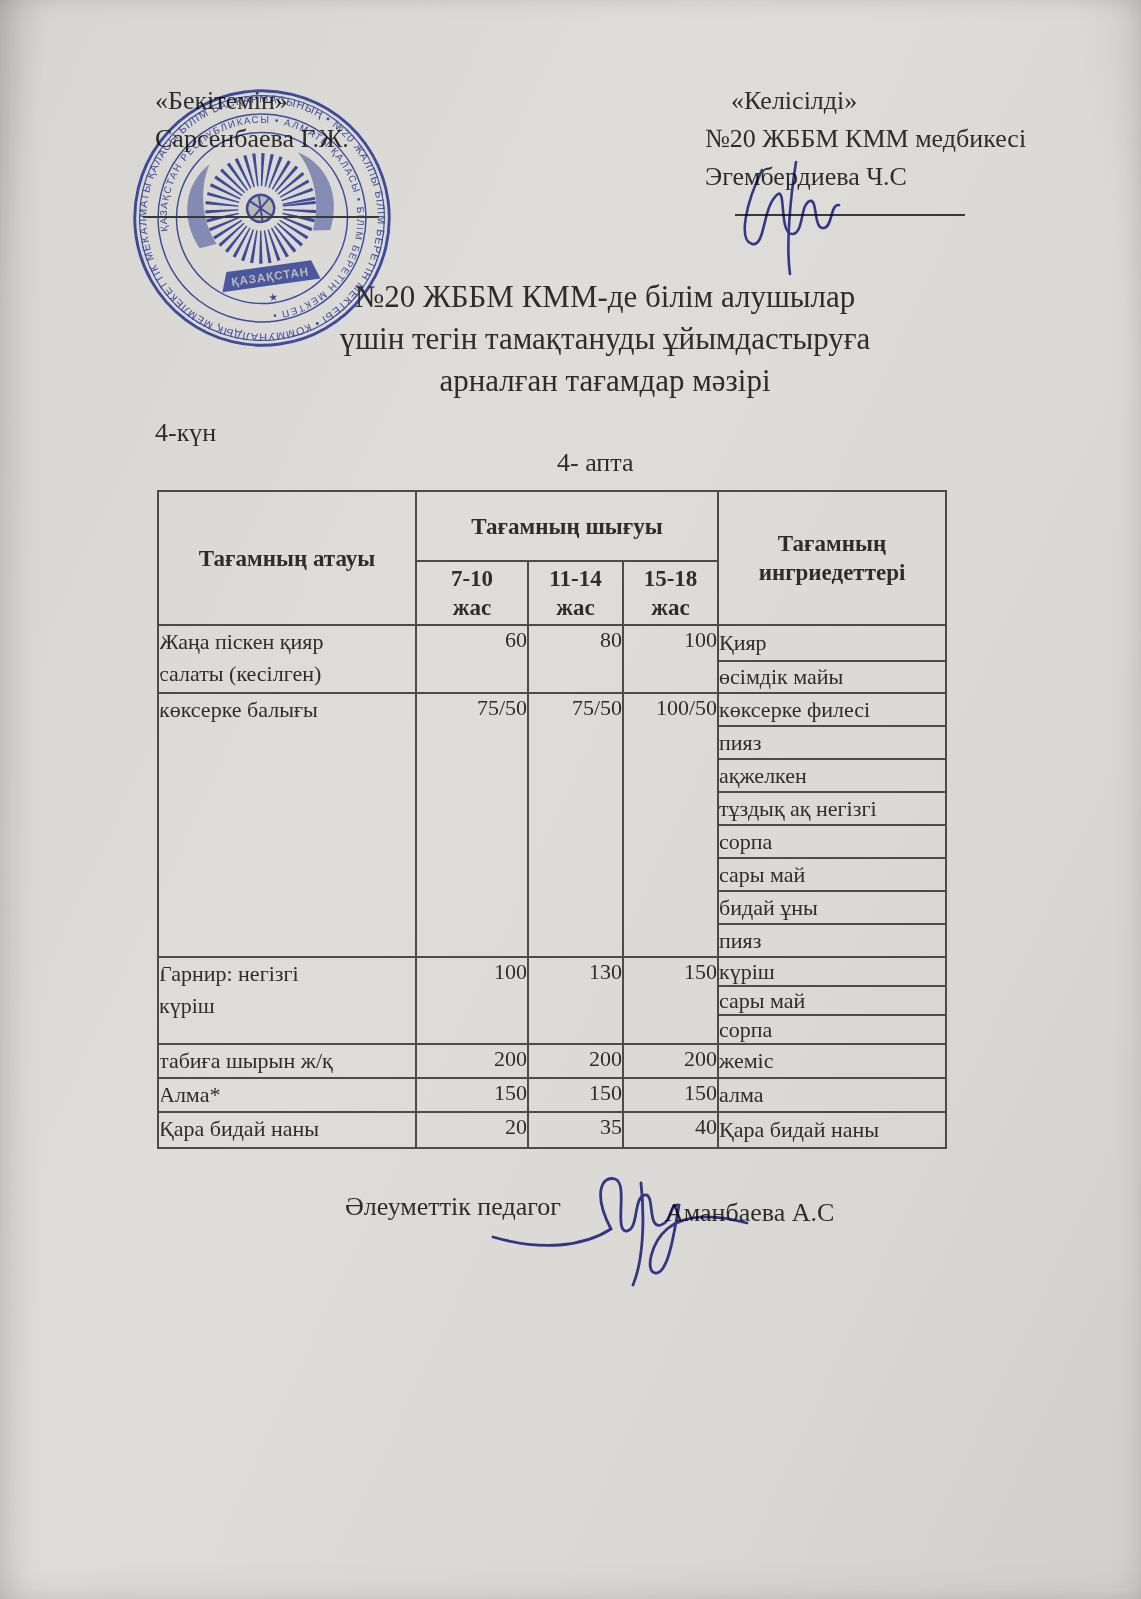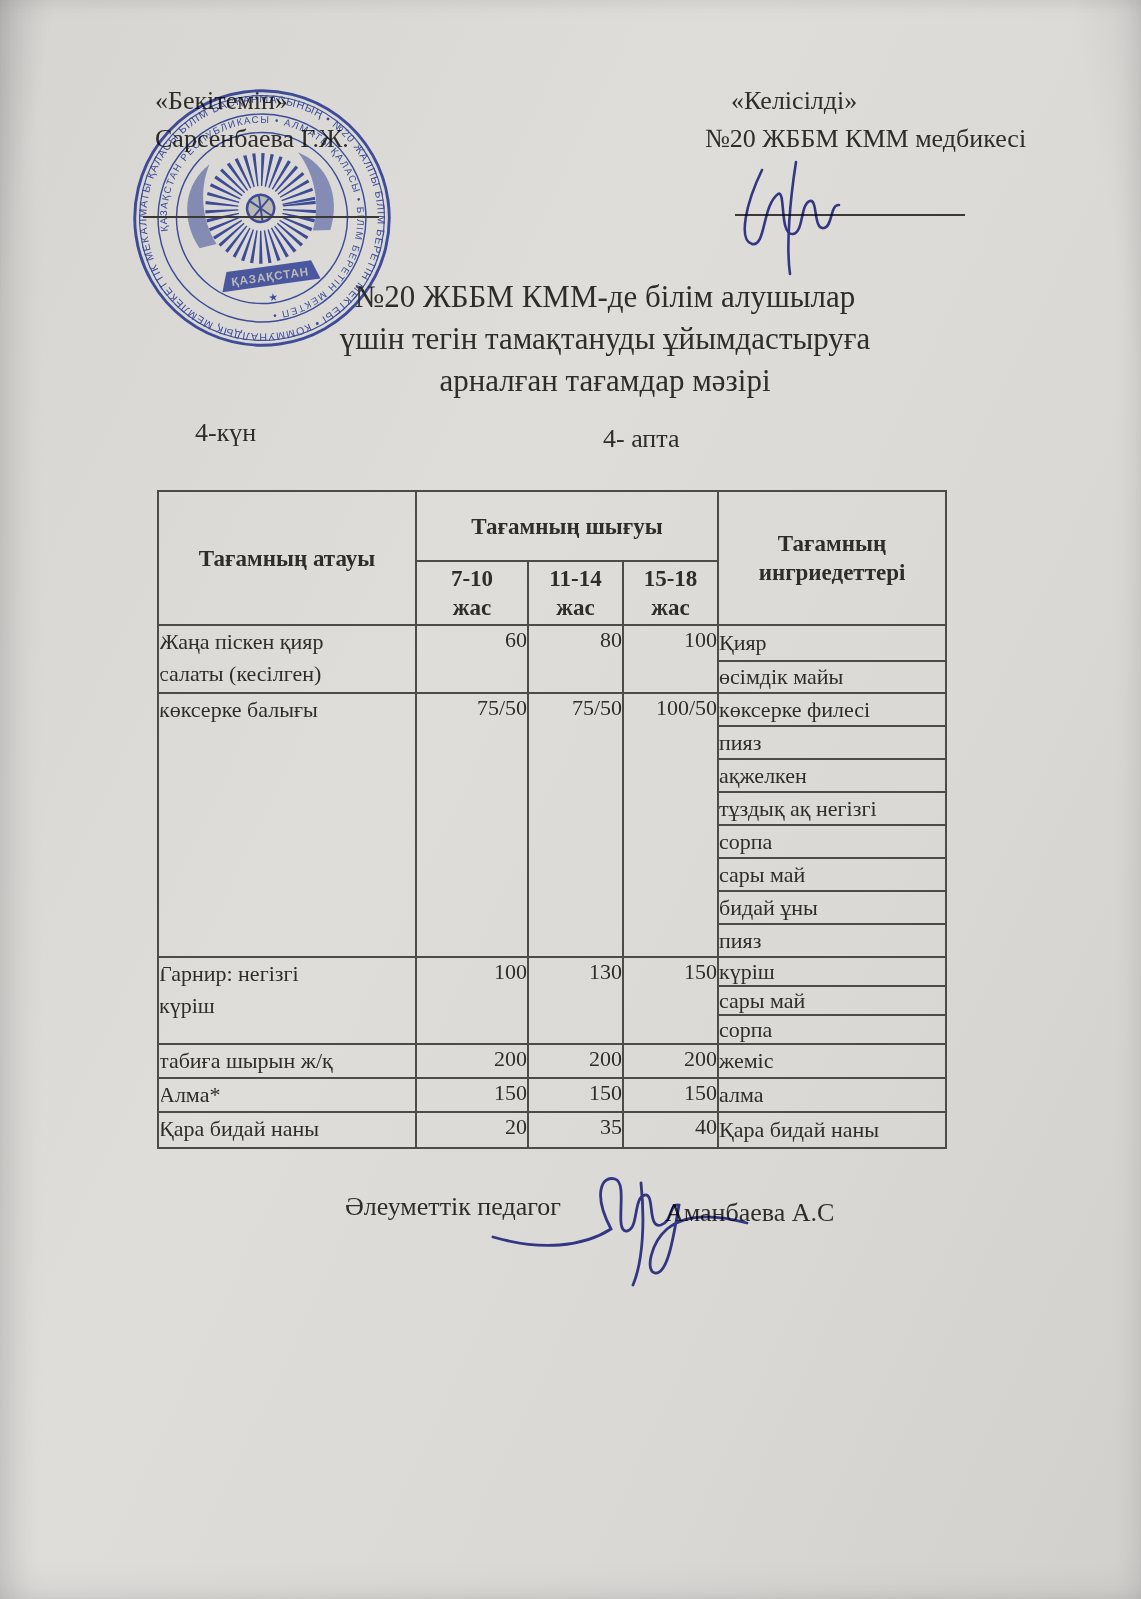--- a/index.html
+++ b/index.html
@@ -67,20 +67,21 @@
 
   <div class="abs" style="left:155px;top:82px;z-index:3;">
     <div class="docline">«Бекітемін»</div>
     <div class="docline">Сарсенбаева Г.Ж.</div>
   </div>
   <div class="rule" style="left:143px;top:216px;width:236px;"></div>
 
   <div class="abs" style="left:705px;top:82px;z-index:3;">
     <div class="docline indent1">«Келісілді»</div>
     <div class="docline">№20 ЖББМ КММ медбикесі</div>
+    <div class="docline">Эгембердиева Ч.С</div>
   </div>
   <div class="rule" style="left:735px;top:214px;width:230px;border-top-width:2px;"></div>
 
   <svg class="sig" style="left:700px;top:148px;width:200px;height:130px;" viewBox="0 0 200 130">
     <g fill="none" stroke="#3c3f9b" stroke-width="2.6" stroke-linecap="round">
       <path d="M62,22 C46,55 38,92 52,96 C66,99 62,58 78,46 C86,41 79,88 93,86 C104,84 100,56 110,53 C118,51 113,82 124,80 C133,78 130,56 139,57"></path>
       <path d="M96,14 C90,52 86,98 90,126"></path>
     </g>
   </svg>
 
@@ -118,22 +119,22 @@
     <text x="140" y="205" text-anchor="middle" font-family="Liberation Sans, sans-serif" font-weight="bold" font-size="12" letter-spacing="1" fill="#d8d7d4">ҚАЗАҚСТАН</text>
     <text x="140" y="226" text-anchor="middle" font-size="11" fill="#3a4cb0">★</text>
   </svg>
 
   <div class="title">
     <div>№20 ЖББМ КММ-де білім алушылар</div>
     <div>үшін тегін тамақтануды ұйымдастыруға</div>
     <div>арналған тағамдар мәзірі</div>
   </div>
 
-  <div class="abs daywk" style="left:155px;top:418px;margin-left:40px;">4-күн</div>
-  <div class="abs daywk" style="left:557px;top:424px;margin-left:46px;">4- апта</div>
+  <div class="abs daywk" style="left:155px;top:418px;">4-күн</div>
+  <div class="abs daywk" style="left:557px;top:448px;">4- апта</div>
 
   <table class="menu">
     <colgroup>
       <col style="width:258px">
         <col style="width:112px">
         <col style="width:95px">
         <col style="width:95px">
         <col style="width:228px">
     </colgroup>
     <tbody>

